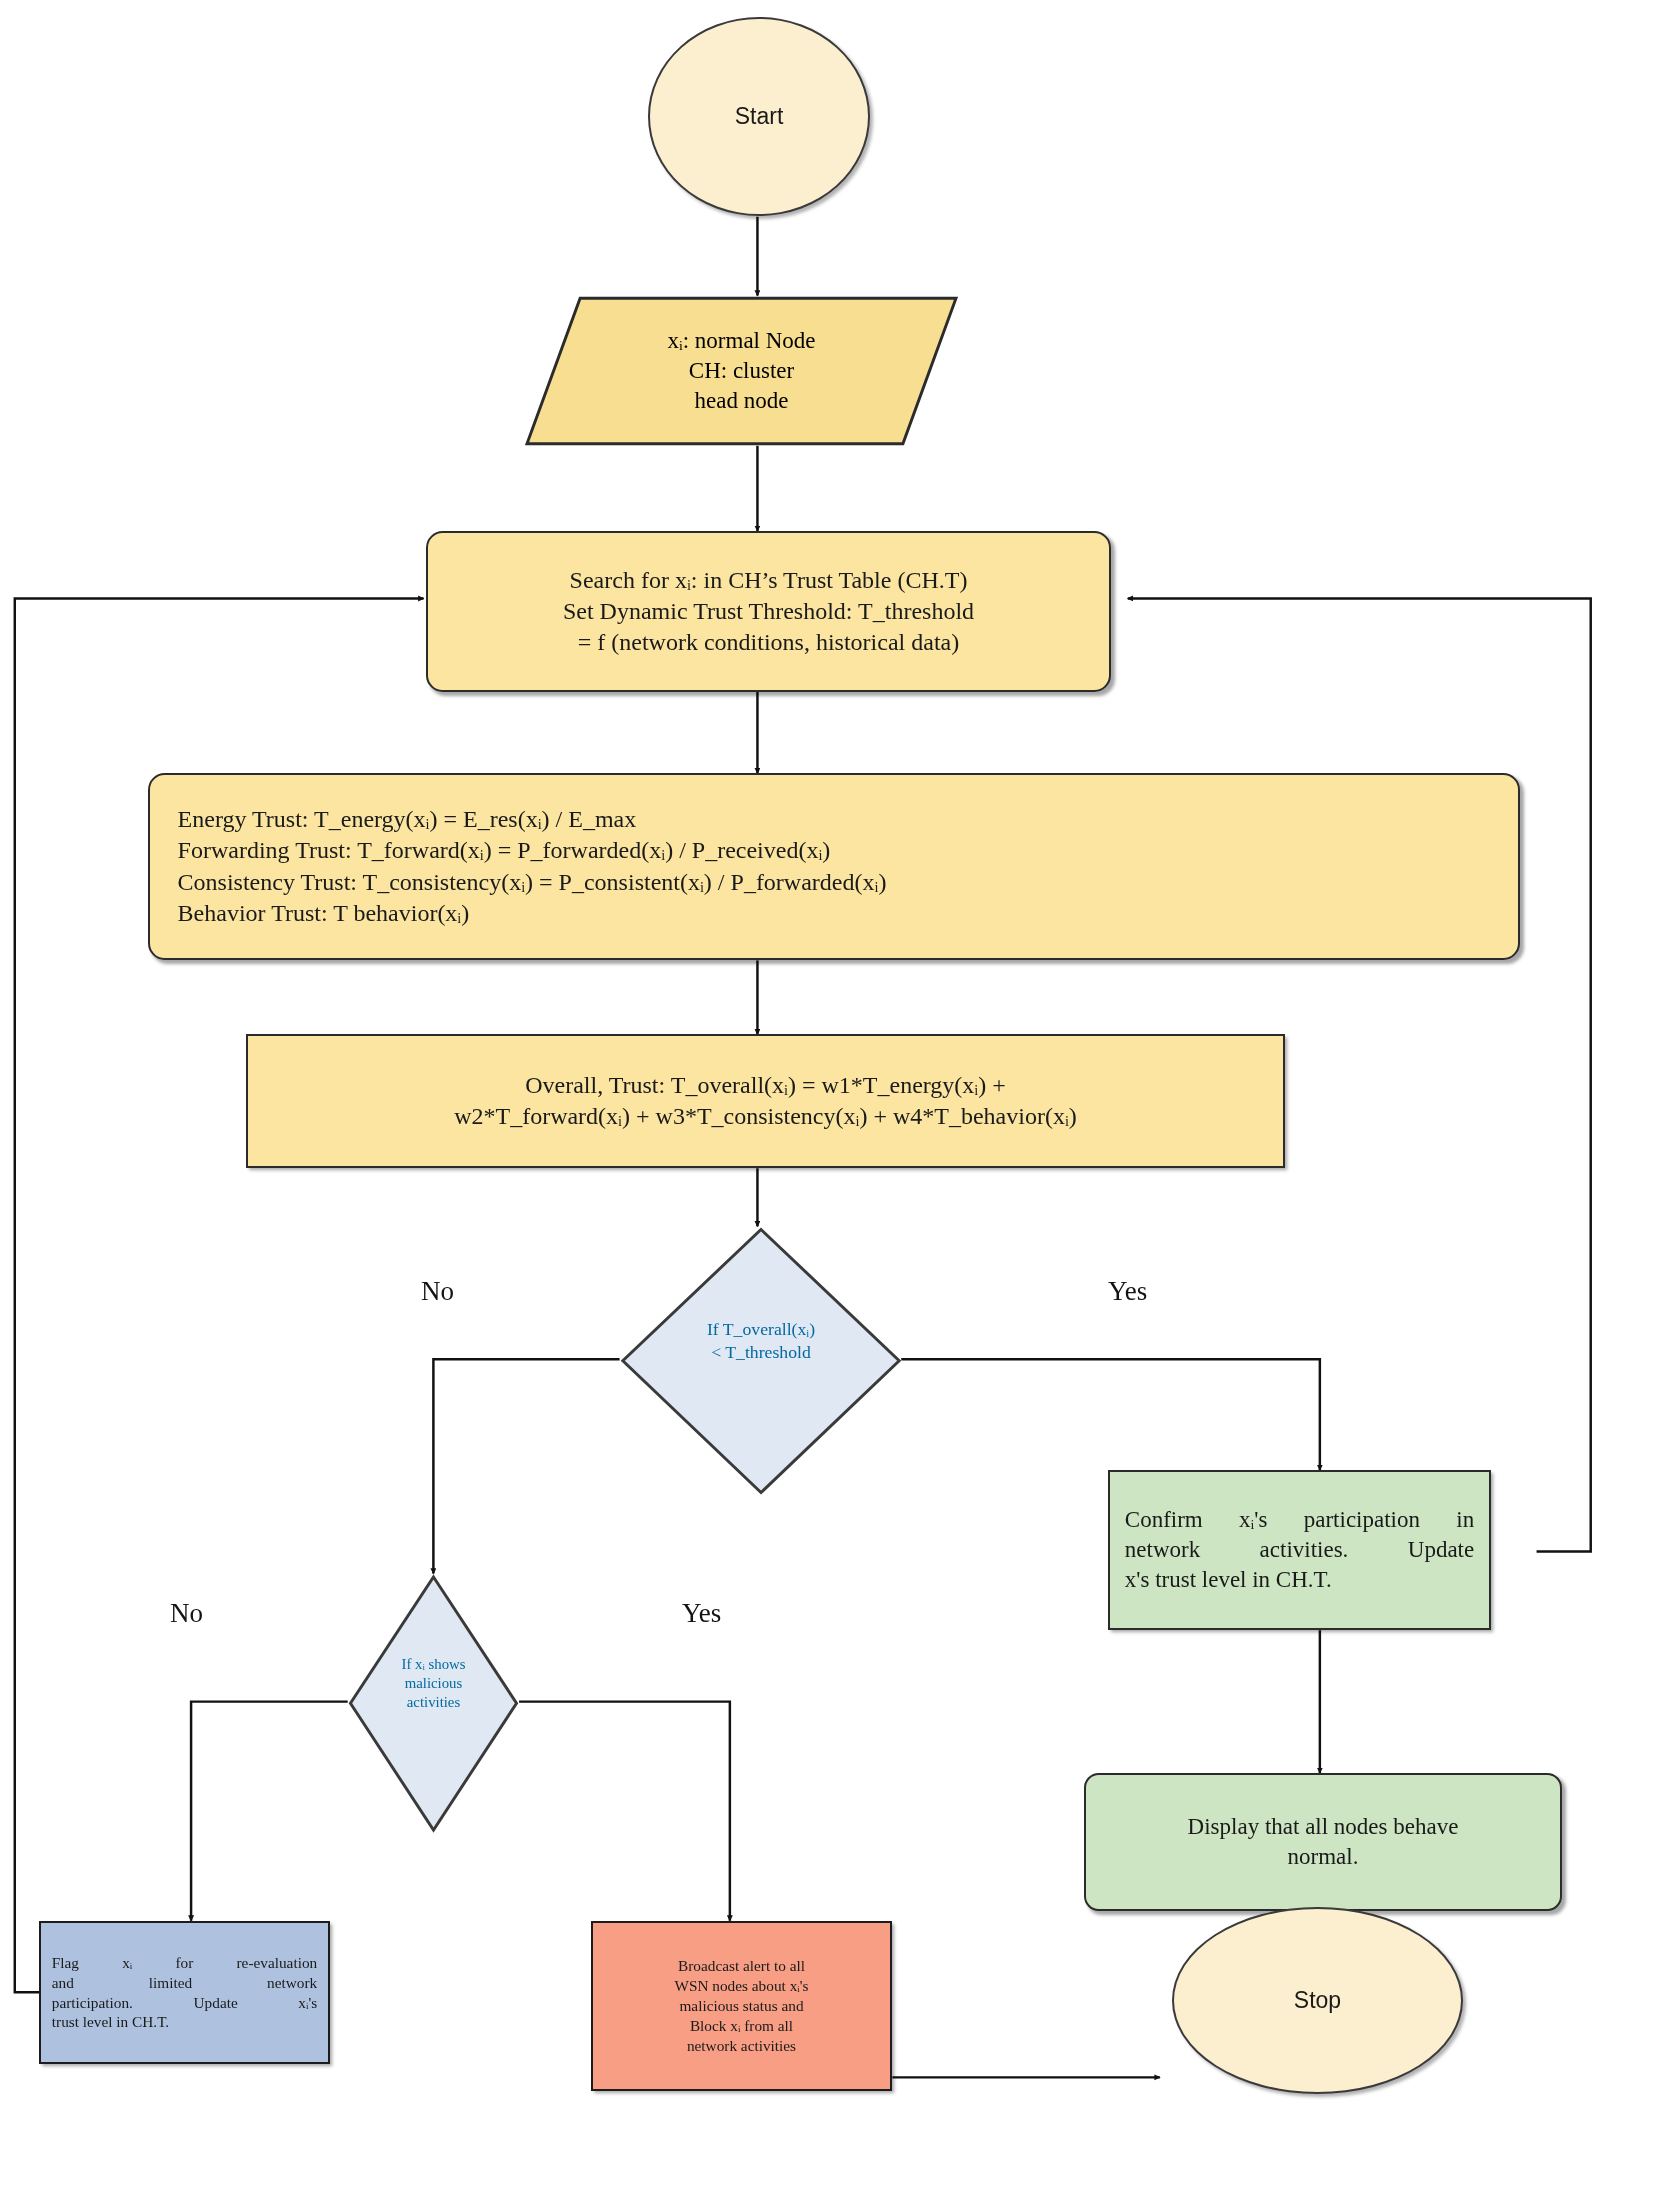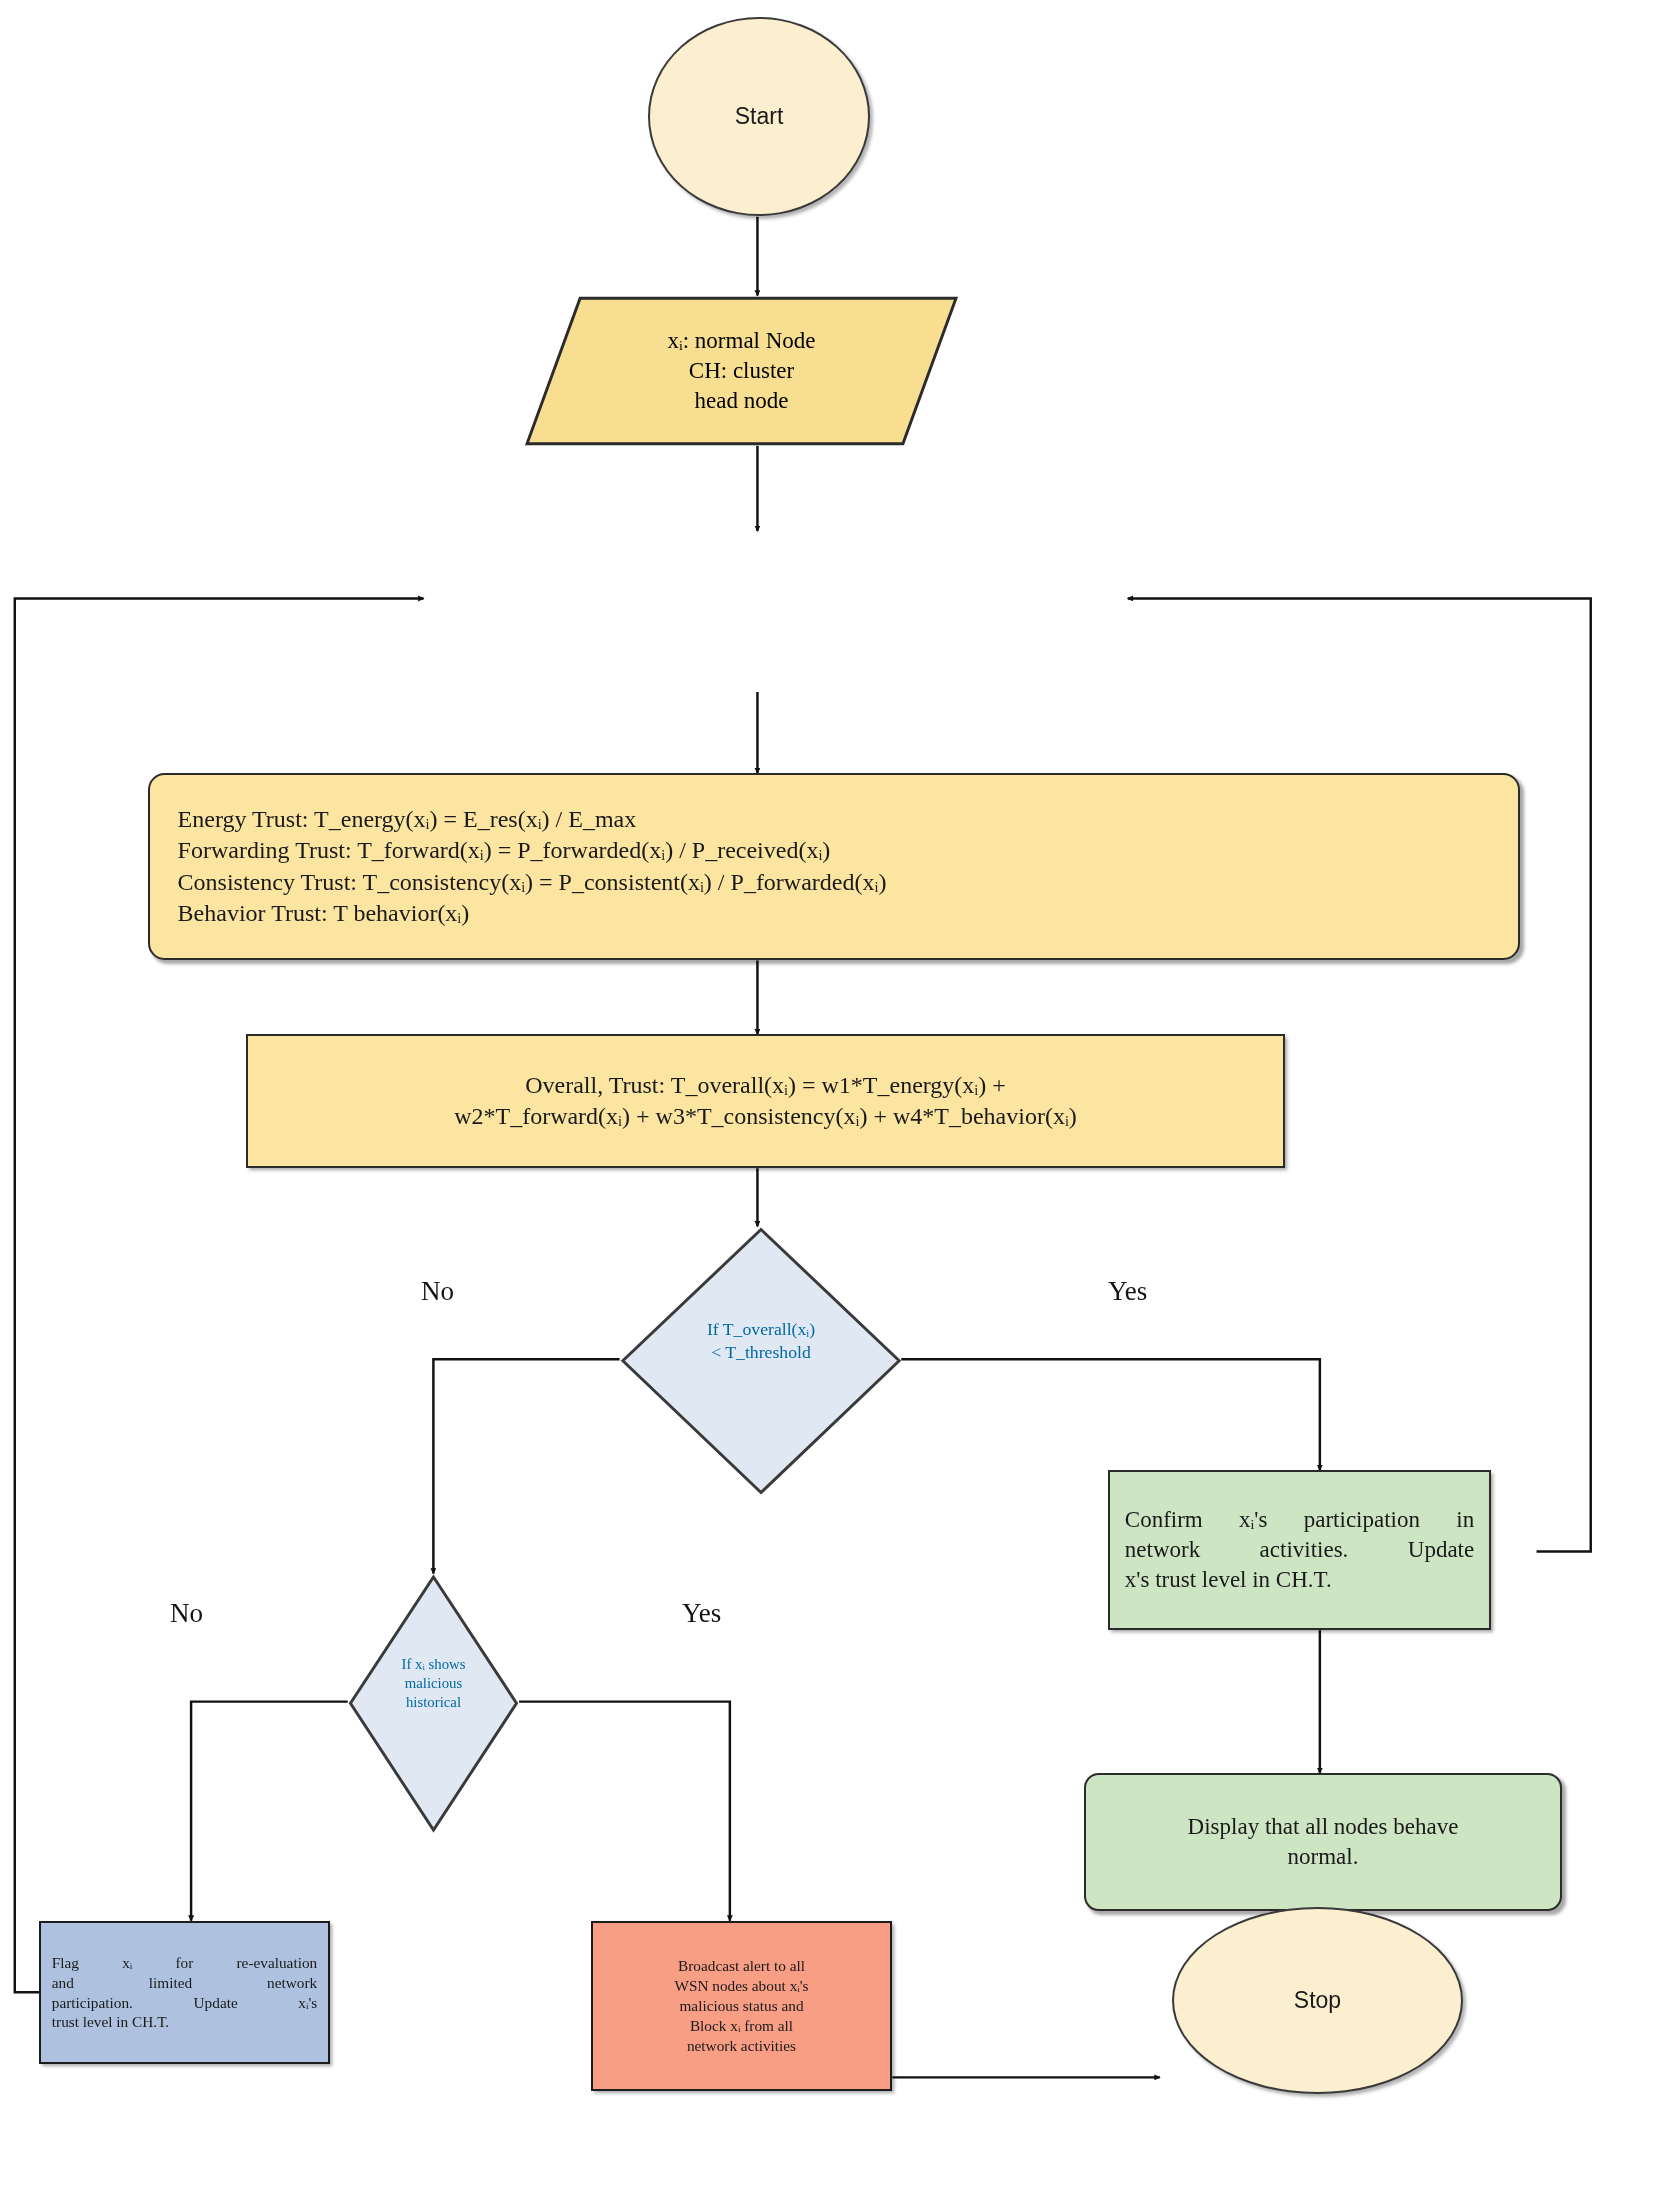--- a/index.html
+++ b/index.html
@@ -89,20 +89,27 @@
     </svg>
     <div style="position:absolute;left:0;top:0;width:433px;height:150px;display:flex;align-items:center;justify-content:center;">
       <div style="text-align:center;font-size:23px;line-height:1.3;">
         <div><span>xᵢ: normal Node</span></div>
         <div><span>CH: cluster</span></div>
         <div><span>head node</span></div>
       </div>
     </div>
   </div>
 
+  <div class="node procR" style="left:426px;top:531px;width:685px;height:161px;">
+    <div class="txt">
+      <div>Search for xᵢ: in CH’s Trust Table (CH.T)</div>
+      <div>Set Dynamic Trust Threshold: T_threshold</div>
+      <div>= f (network conditions, historical data)</div>
+    </div>
+  </div>
 
   <div class="node procR" style="left:148px;top:773px;width:1372px;height:187px;">
     <div class="txt" style="text-align:left;padding-left:27.6px;">
       <div>Energy Trust: T_energy(xᵢ) = E_res(xᵢ) / E_max</div>
       <div>Forwarding Trust: T_forward(xᵢ) = P_forwarded(xᵢ) / P_received(xᵢ)</div>
       <div>Consistency Trust: T_consistency(xᵢ) = P_consistent(xᵢ) / P_forwarded(xᵢ)</div>
       <div>Behavior Trust: T  behavior(xᵢ)</div>
     </div>
   </div>
 
@@ -126,21 +133,21 @@
   <div class="label" style="left:421px;top:1276px;">No</div>
   <div class="label" style="left:1108px;top:1276px;">Yes</div>
 
   <div class="diamond" style="left:348px;top:1574px;width:171px;height:259px;">
     <svg width="171" height="259" viewBox="0 0 348 525" xmlns="http://www.w3.org/2000/svg">
       <polygon points="174,5 343,262 174,520 5,262" fill="#DFE8F3" stroke="#3a3a3a" stroke-width="6"></polygon>
     </svg>
     <div class="dtxt" style="top:81px;font-size:14.8px;">
       <div>If xᵢ shows</div>
       <div>malicious</div>
-      <div>historical</div>
+      <div>activities</div>
     </div>
   </div>
 
   <div class="label" style="left:170px;top:1598px;">No</div>
   <div class="label" style="left:682px;top:1598px;">Yes</div>
 
   <div class="node green just" style="left:1108px;top:1470px;width:383px;height:160px;">
     <div class="txt" style="padding:0 14.8px;">
       <div>Confirm xᵢ's participation in</div>
       <div>network  activities.  Update</div>

